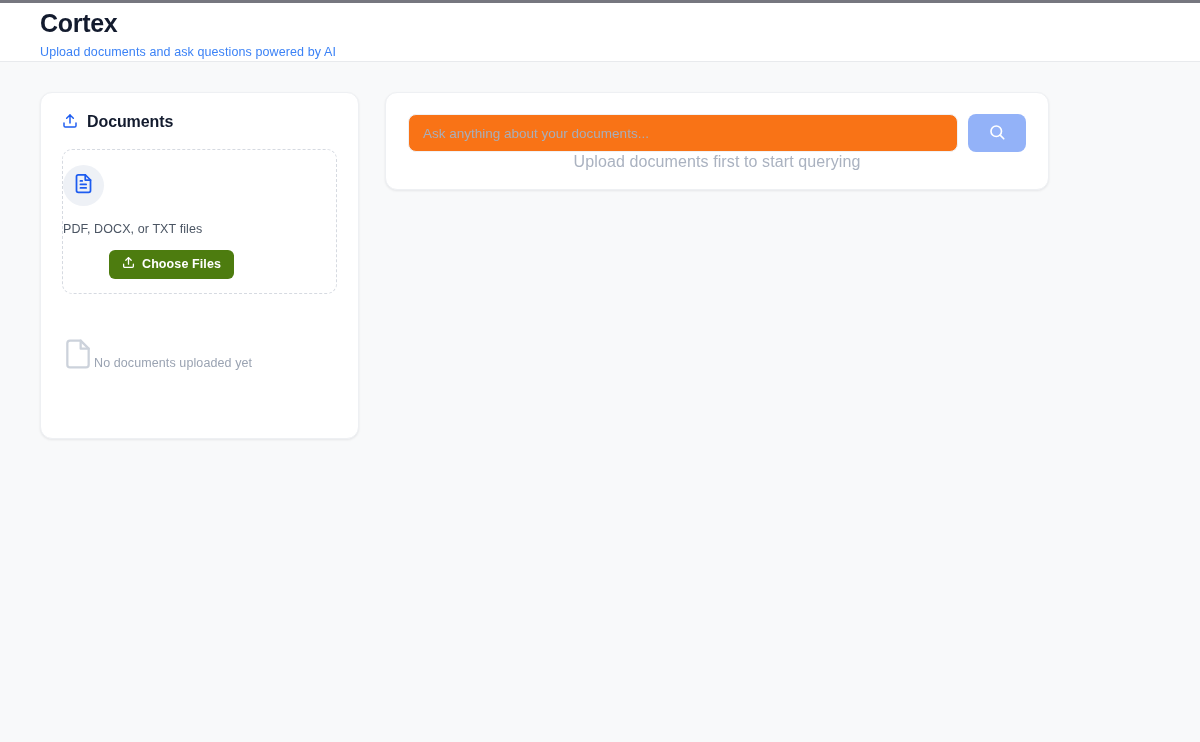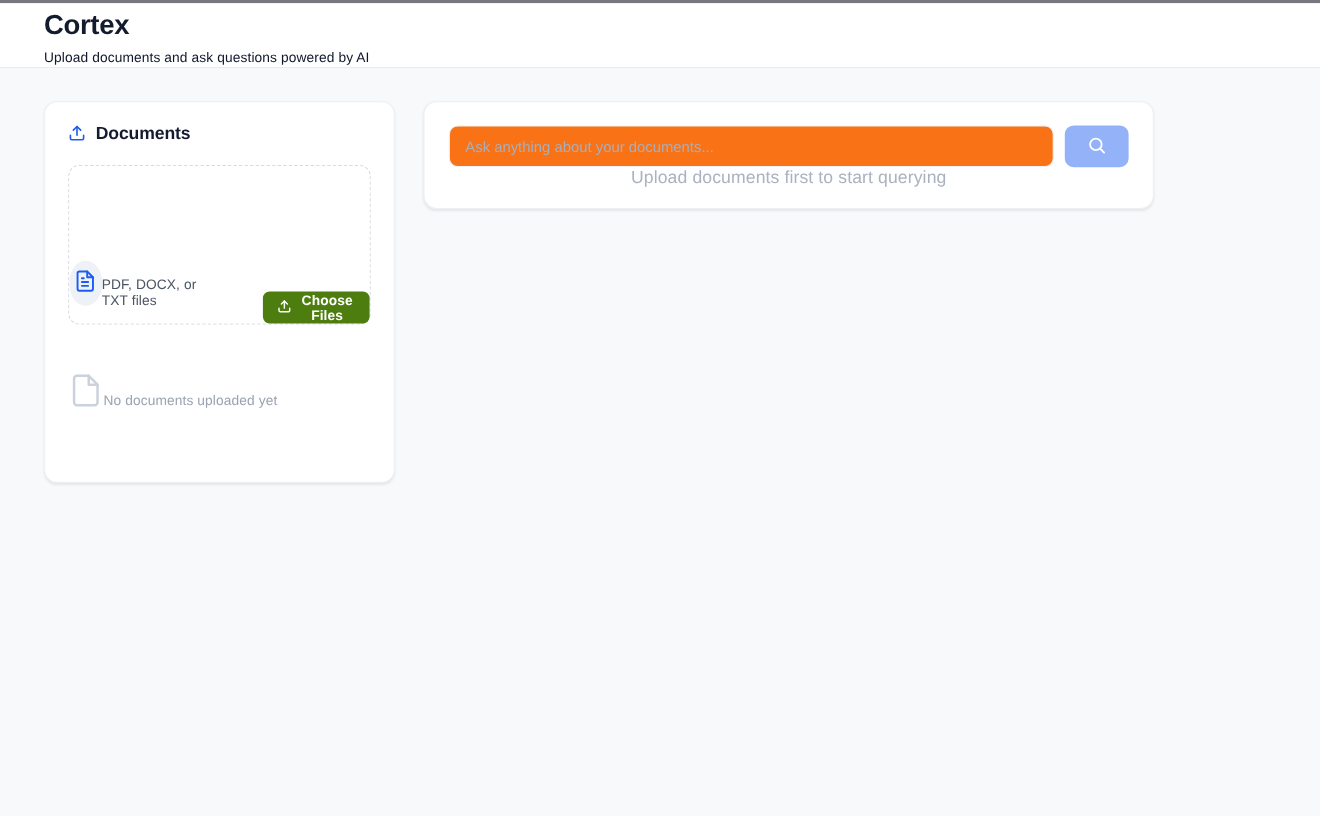--- a/index.html
+++ b/index.html
@@ -37,21 +37,21 @@
   .app-title {
     font-size: 25px;
     font-weight: bold;
     letter-spacing: -0.3px;
     color: #131b2e;
     line-height: 1.2;
   }
   .app-subtitle {
     margin-top: 7px;
     font-size: 12.5px;
-    color: #0f172a;
+    color: #3b82f6;
     letter-spacing: 0.1px;
   }
 
   
   .main {
     padding: 30px 40px;
     display: flex;
     align-items: flex-start;
     gap: 26px;
   }
@@ -83,22 +83,22 @@
     color: #131b2e;
     letter-spacing: -0.1px;
   }
   .icon-upload-blue { display: block; }
 
   .dropzone {
     border: 1.5px dashed #d6dae1;
     border-radius: 10px;
     height: 145px;
     display: flex;
-    flex-direction: row;
-    align-items: flex-end;
+    flex-direction: column;
+    align-items: flex-start;
     justify-content: center;
     gap: 0;
   }
   .doc-circle {
     width: 41px;
     height: 41px;
     border-radius: 50%;
     background: #eef1f6;
     display: flex;
     align-items: center;

